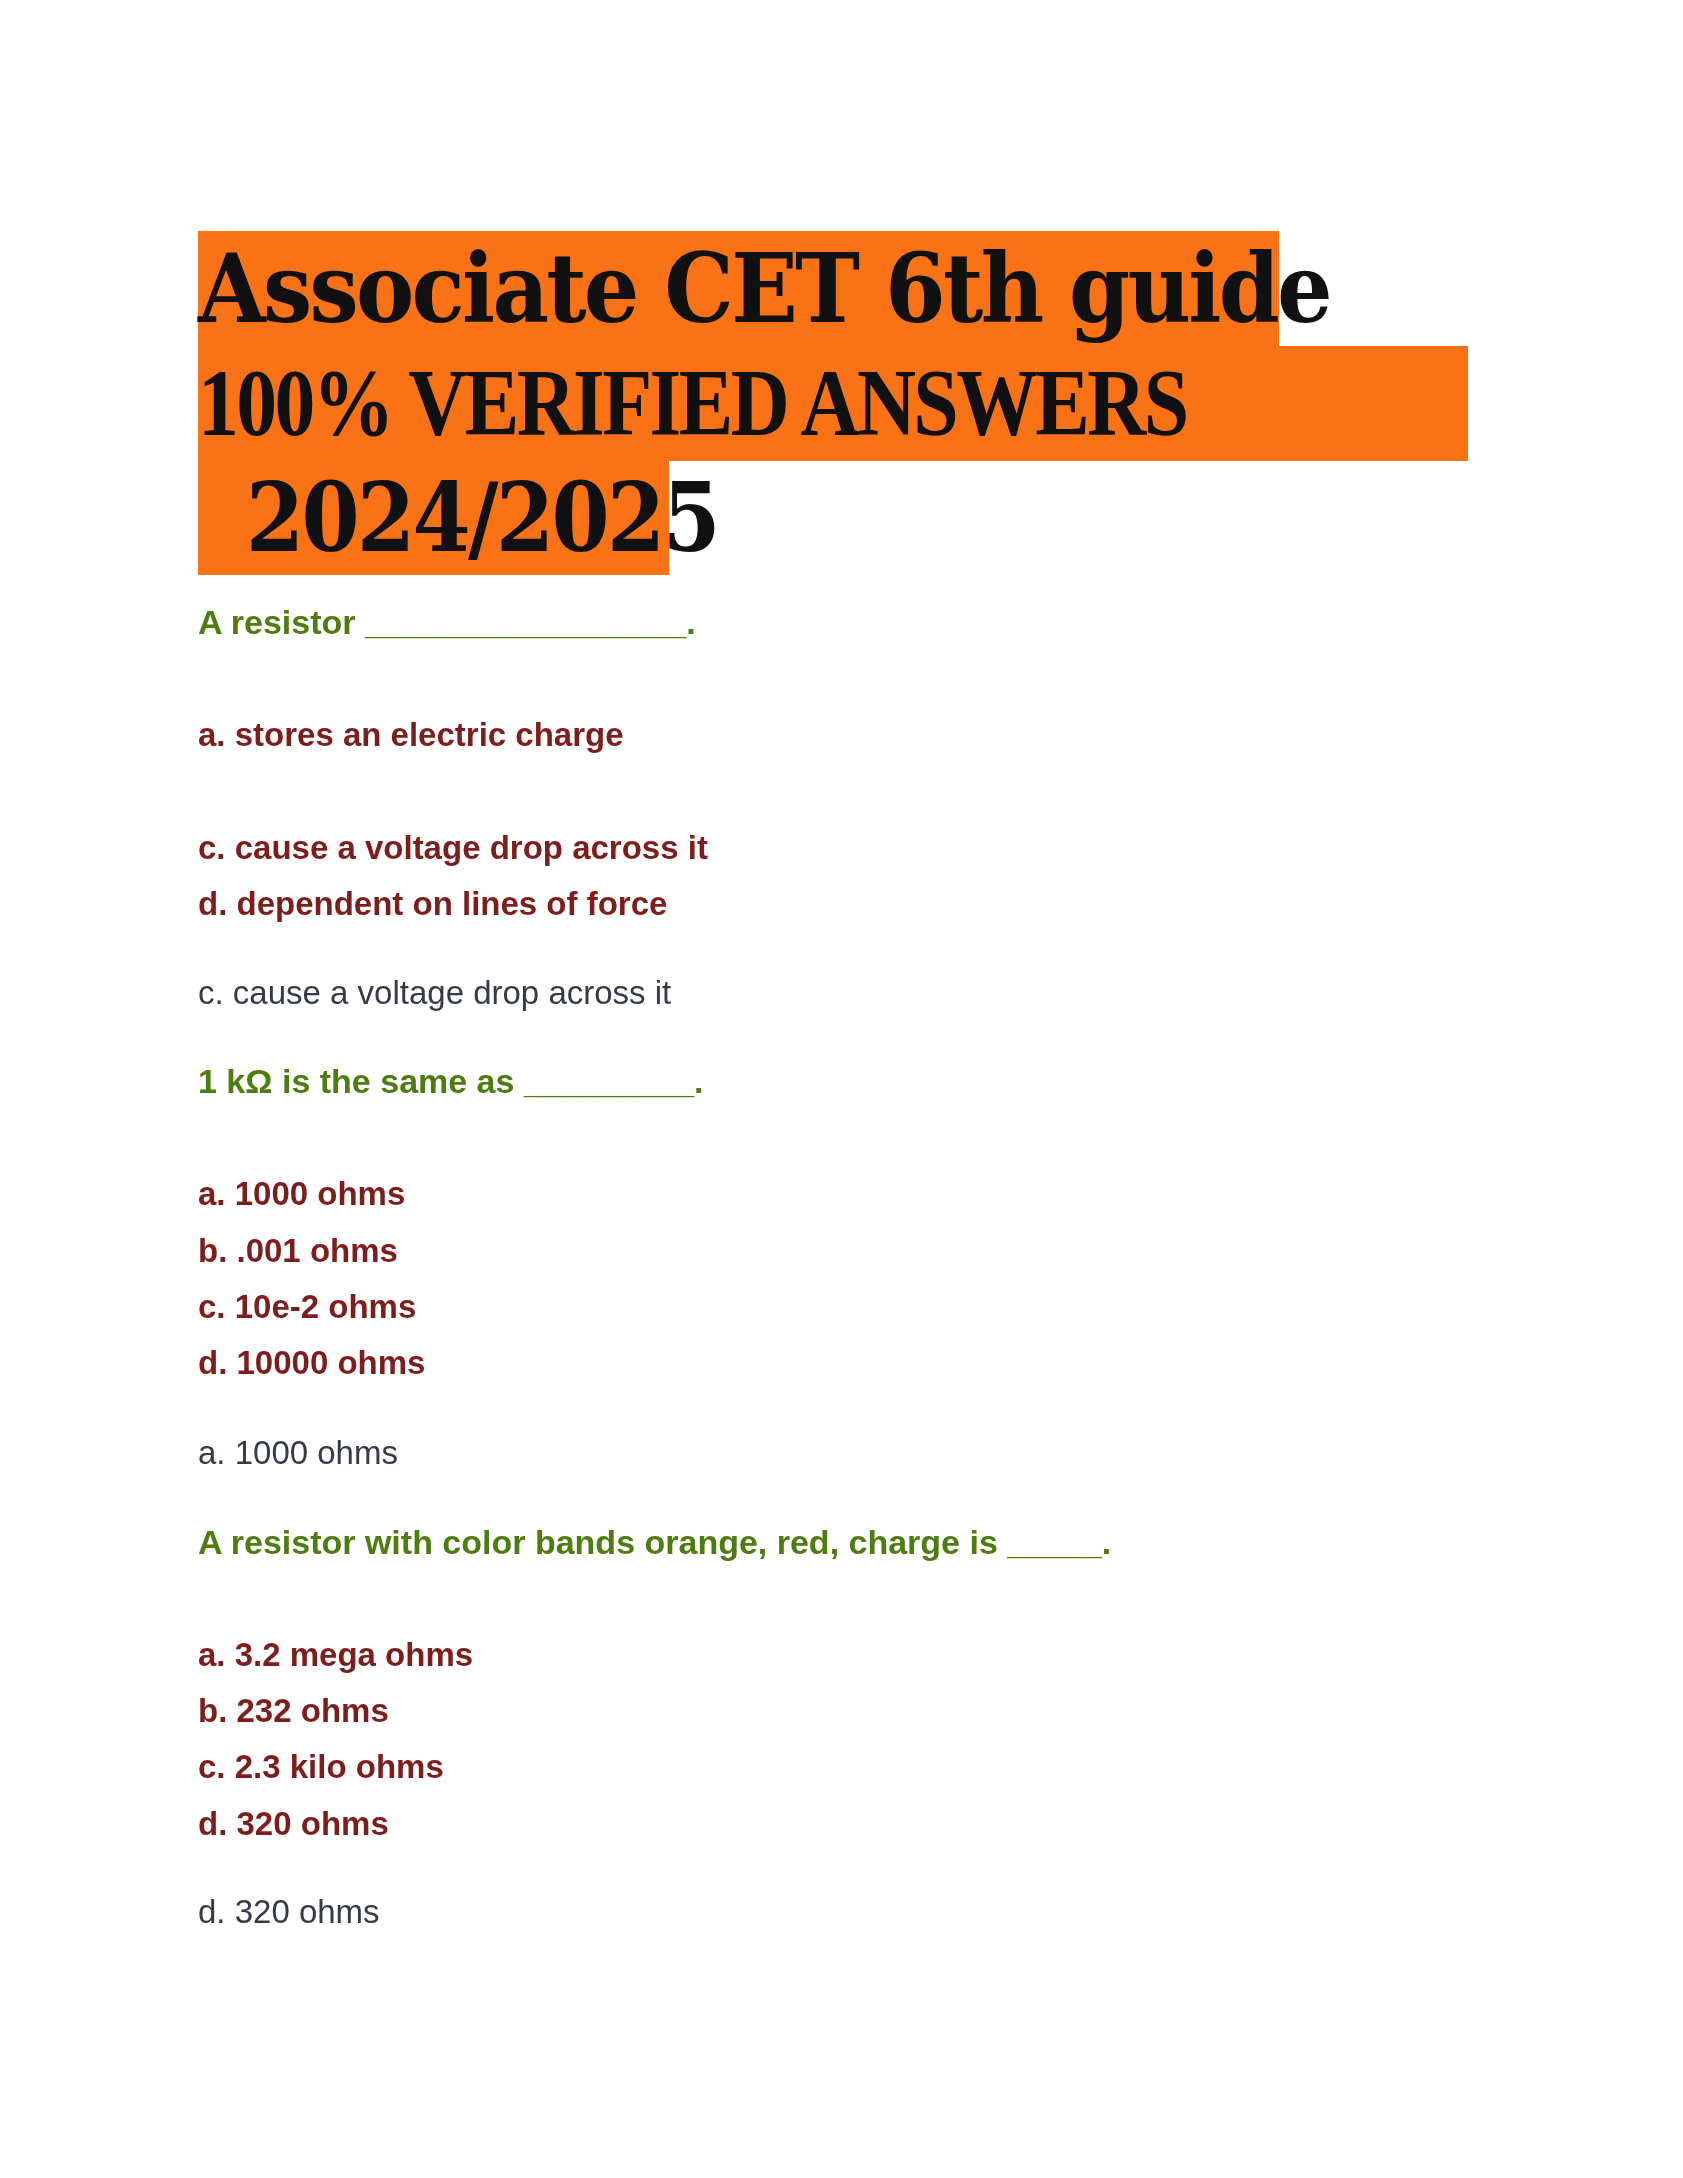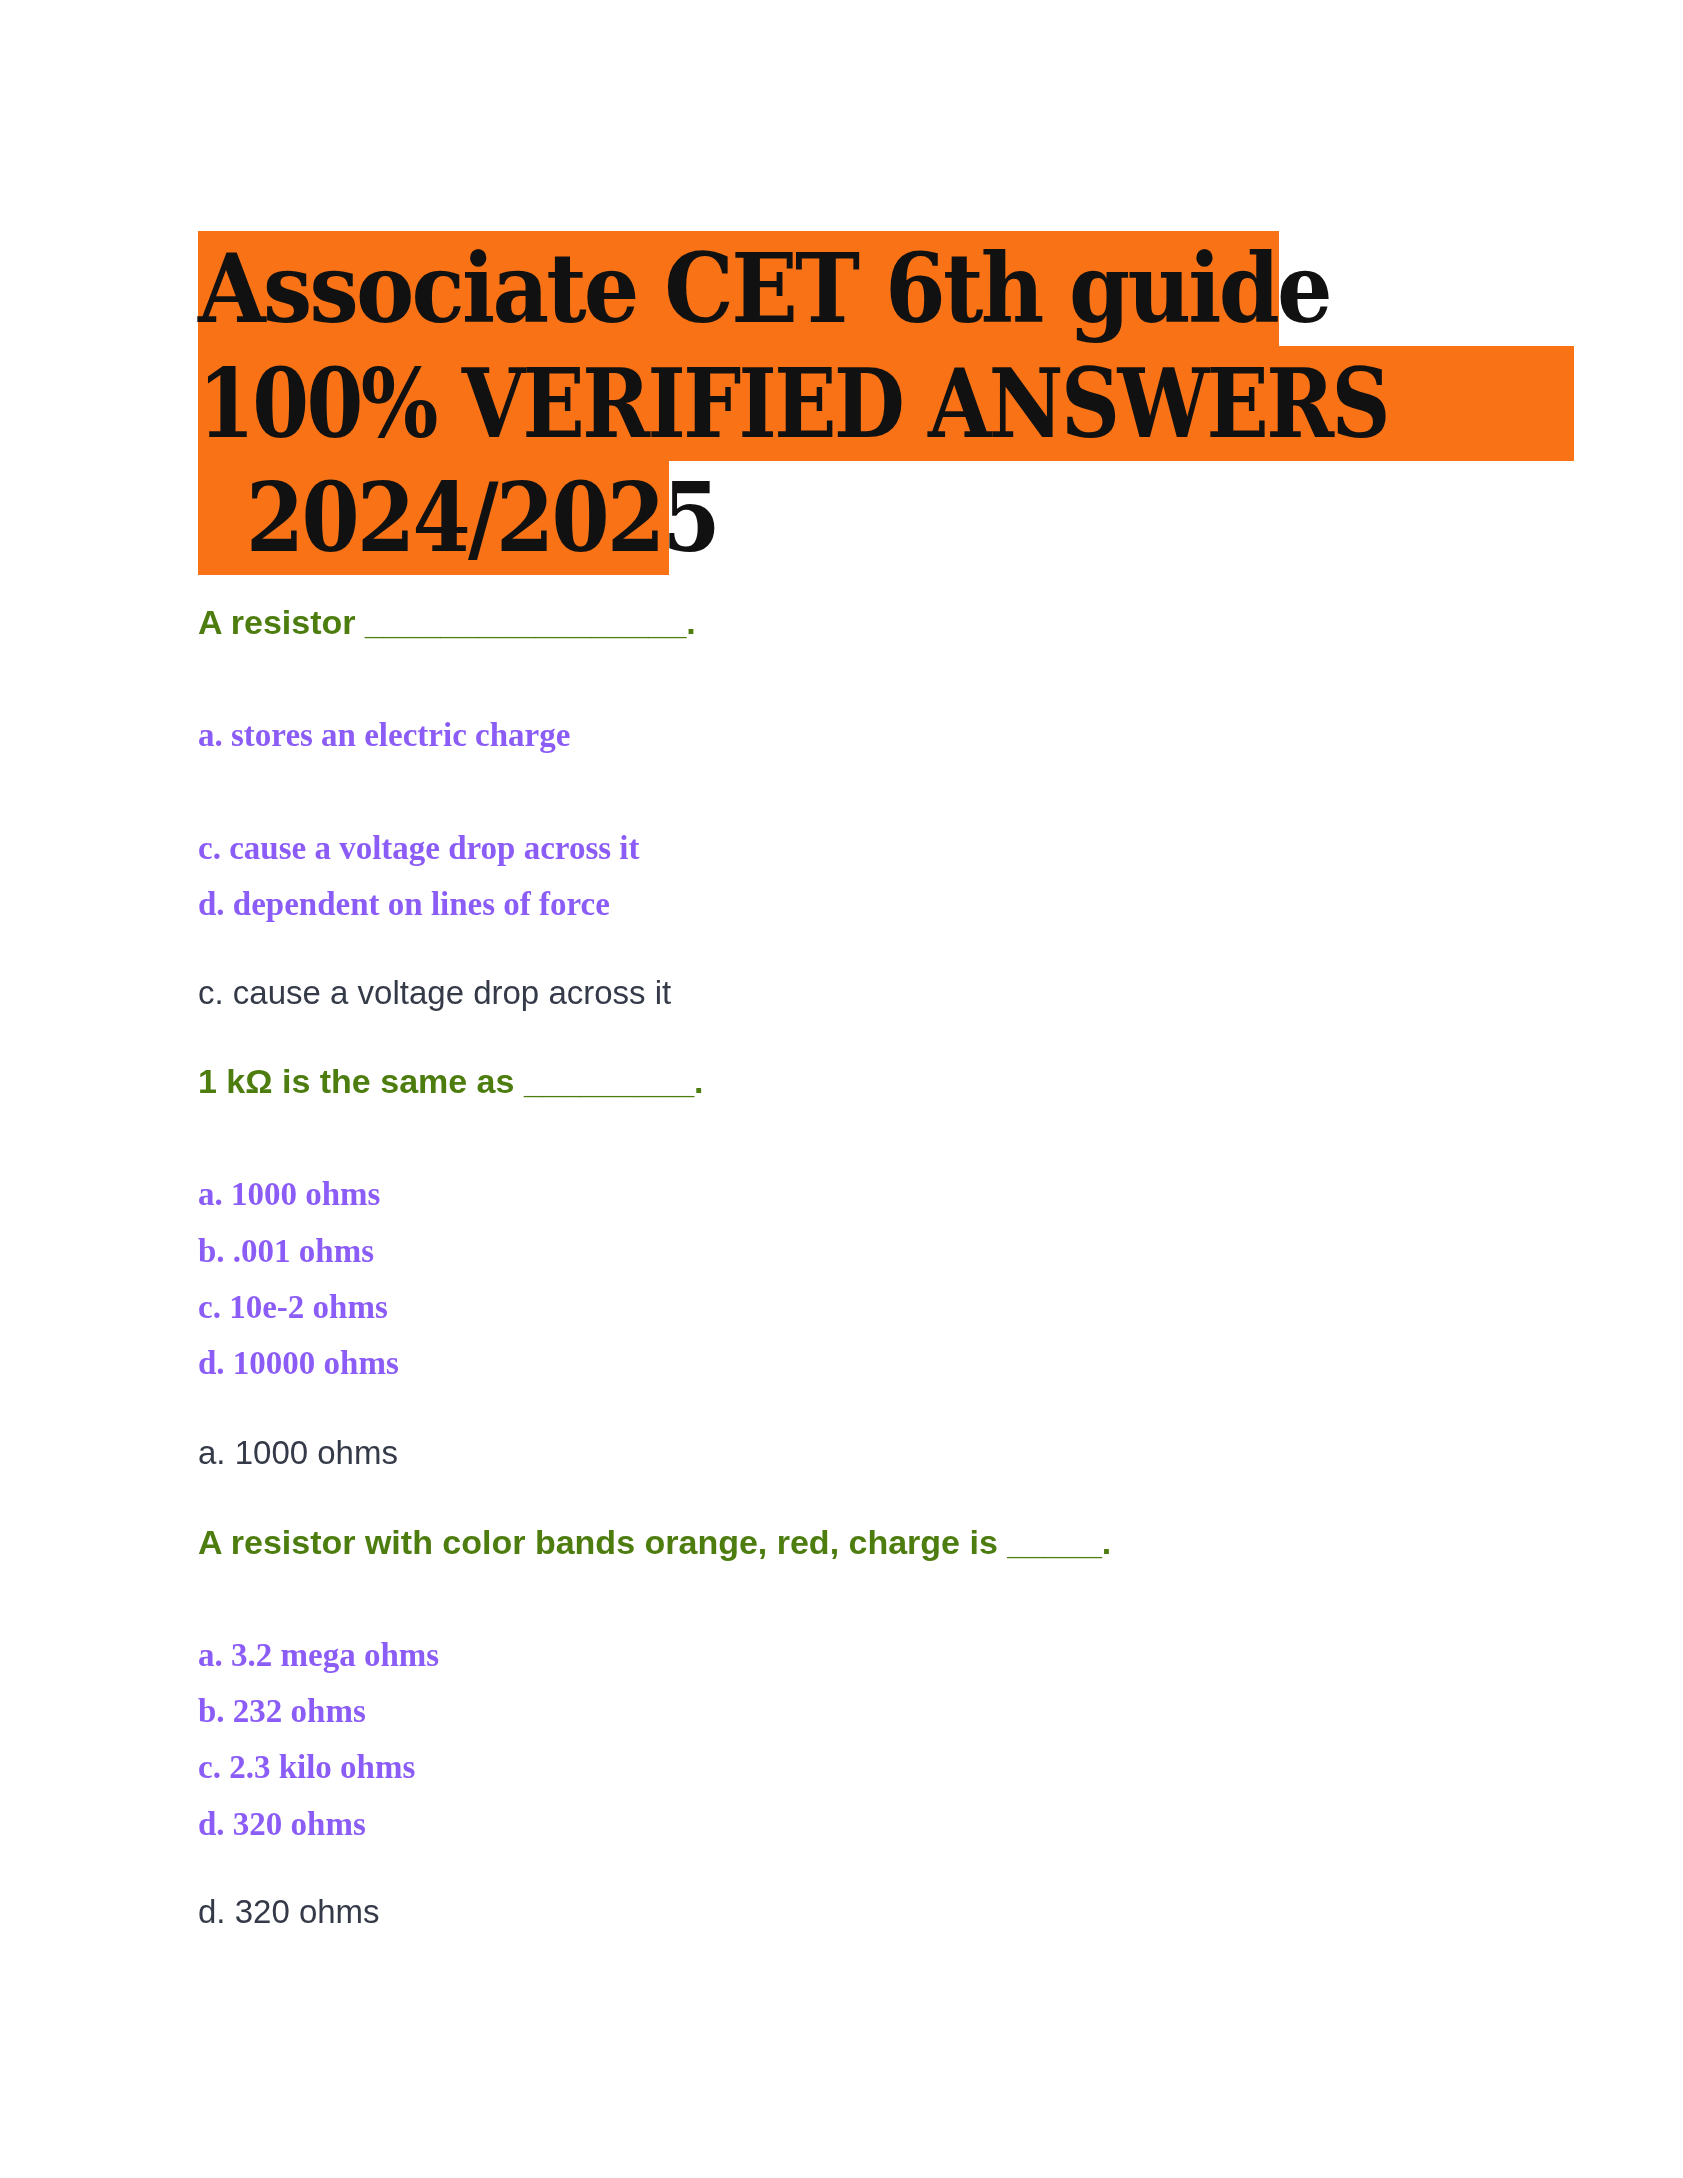--- a/index.html
+++ b/index.html
@@ -7,33 +7,33 @@
   .page { position: absolute; left: 0; top: 0; width: 1683px; height: 2178px; }
   .title-line {
     position: absolute; left: 198px; height: 115px;
     background: #f97316;
     font-family: "DejaVu Serif", "Liberation Serif", serif;
     font-weight: bold; font-size: 95px; line-height: 115px;
     color: #111111; white-space: nowrap;
     letter-spacing: -3px;
   }
   .t1 { top: 231px; width: 1081px; }
-  .t2 { top: 346px; width: 1376px; }
+  .t2 { top: 346px; width: 1270px; font-family: Liberation Serif, serif; }
   .t3 { top: 460px; width: 423px; padding-left: 48px; }
   .t-inner { display: inline-block; transform-origin: left center; }
   .q {
     position: absolute; left: 198px;
     font-family: "Liberation Sans", sans-serif;
     font-weight: bold; font-size: 34px; color: #4d7c0f;
     white-space: nowrap; line-height: 40px;
   }
   .opt {
     position: absolute; left: 198px;
-    font-family: Liberation Serif, serif;
-    font-weight: bold; font-size: 33px; color: #8b5cf6;
+    font-family: Liberation Sans, sans-serif;
+    font-weight: bold; font-size: 33px; color: #7f1d1d;
     white-space: nowrap; line-height: 40px;
   }
   .ans {
     position: absolute; left: 198px;
     font-family: "Liberation Sans", sans-serif;
     font-weight: normal; font-size: 33px; color: #353a48;
     white-space: nowrap; line-height: 40px;
   }
 </style>
 </head>

